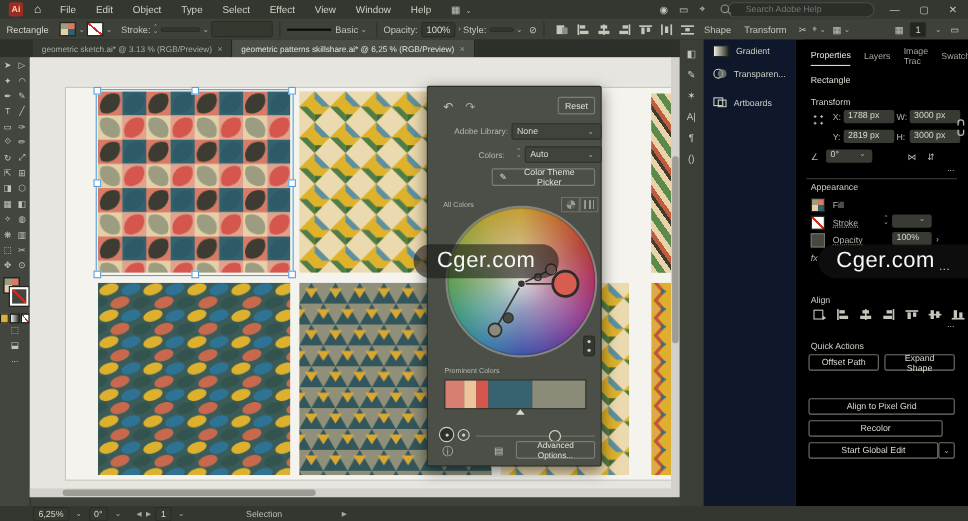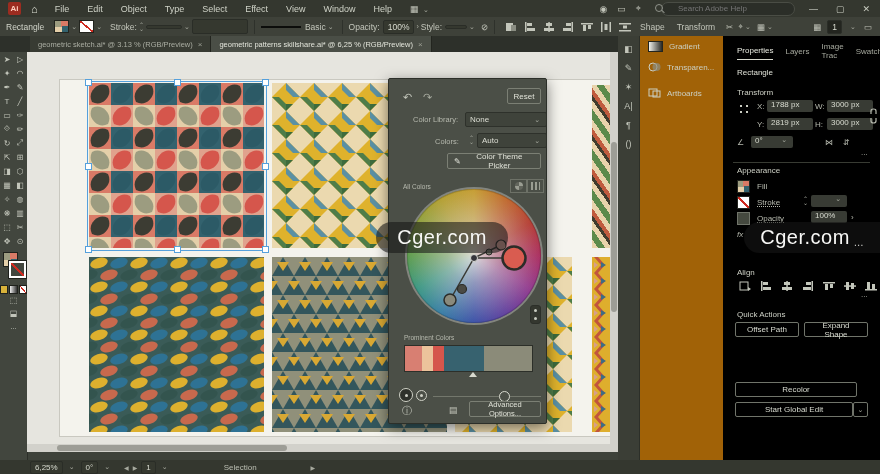--- a/index.html
+++ b/index.html
@@ -88,21 +88,21 @@
     border-bottom:5px solid #d8dacf;}
   .sl-track{position:absolute;height:1px;background:#73776c;}
   .sl-knob{position:absolute;width:9px;height:9px;border:1.5px solid #d8dacf;border-radius:50%;background:#4b4f47;}
   .tglbtn{position:absolute;border-radius:50%;border:1.5px solid #cfd1c6;background:#2e312b;display:flex;align-items:center;justify-content:center;}
   .tglbtn i{width:3px;height:3px;background:#cfd1c6;border-radius:50%;}
   
   #dockstrip{left:610px;top:52px;width:8px;height:400px;background:#d2d1cb;}
   #iconstrip{left:618px;top:36px;width:22px;height:424px;background:#3b3e36;border-right:1px solid #2c2f29;
     display:flex;flex-direction:column;align-items:center;padding-top:8px;gap:9px;box-sizing:border-box;}
   #iconstrip span{font-size:9px;color:#c2c5ba;}
-  #dockpanel{left:640px;top:36px;width:83px;height:424px;background:#a16207;border-right:7px solid #8b5cf6;}
+  #dockpanel{left:640px;top:36px;width:83px;height:424px;background:#0f172a;border-right:7px solid #8b5cf6;}
   .dockitem{display:flex;align-items:center;gap:6px;padding:5px 8px;font-size:8px;color:#ccd0c4;}
   .grad-ic{width:13px;height:9px;border:1px solid #23251f;background:linear-gradient(90deg,#f0f0ea,#2a2a25);}
   
   #props{left:723px;top:36px;width:157px;height:424px;background:#000000;box-sizing:border-box;}
   #props .sect{position:absolute;left:14px;font-size:8px;color:#cdd0c5;}
   #props .small{font-size:8px;color:#b6b9ae;}
   .ptab{font-size:8px;color:#a6a99e;padding:4px 0;}
   .ptab.active{color:#e8eae0;border-bottom:1px solid #d8dacf;}
   .pfield{position:absolute;background:#383b34;border-radius:2px;height:12px;display:flex;align-items:flex-start;
     padding:0 4px;font-size:8px;color:#d8dbd0;}
@@ -379,21 +379,21 @@
 </div>
 <div id="dockstrip" class="abs">
   <span class="sthumb" style="left:1px;top:90px;width:6px;height:170px;position:absolute"></span>
 </div>
 
 <div id="dialog" class="abs">
   <span class="abs glyph" style="left:14px;top:12px;font-size:11px">↶</span>
   <span class="abs dim" style="left:34px;top:12px;font-size:11px">↷</span>
   <button class="dbtn" style="left:118px;top:9px;width:34px;height:16px">Reset</button>
 
-  <span class="lbl" style="left:24px;top:36px">Color Library:</span>
+  <span class="lbl" style="left:24px;top:36px">Adobe Library:</span>
   <div class="ddrop" style="left:76px;top:33px;width:72px">
     <span>None</span>
     <span class="chev">⌄</span>
   </div>
 
   <span class="lbl" style="left:46px;top:58px">Colors:</span>
   <span class="abs stepper" style="left:78px;top:57px">
       <span>⌃</span>
       <span>⌄</span>
     </span>
@@ -594,20 +594,21 @@
           <rect x="2" y="1" width="3" height="7"></rect>
           <rect x="7" y="3" width="3" height="5"></rect>
         </svg>
       </span>
   </div>
   <span class="abs small" style="left:138px;top:254px">...</span>
 
   <span class="sect" style="top:274px">Quick Actions</span>
   <button class="qbtn" style="left:12px;top:286px;width:64px">Offset Path</button>
   <button class="qbtn" style="left:81px;top:286px;width:64px">Expand Shape</button>
+  <button class="qbtn" style="left:12px;top:326px;width:133px">Align to Pixel Grid</button>
   <button class="qbtn" style="left:12px;top:346px;width:122px">Recolor</button>
   <button class="qbtn" style="left:12px;top:366px;width:118px">Start Global Edit</button>
   <button class="qbtn" style="left:130px;top:366px;width:15px">
       <span class="chev">⌄</span>
     </button>
 </div>
 
 <div id="statusbar" class="abs">
   <span class="field">6,25%</span>
   <span class="chev">⌄</span>

